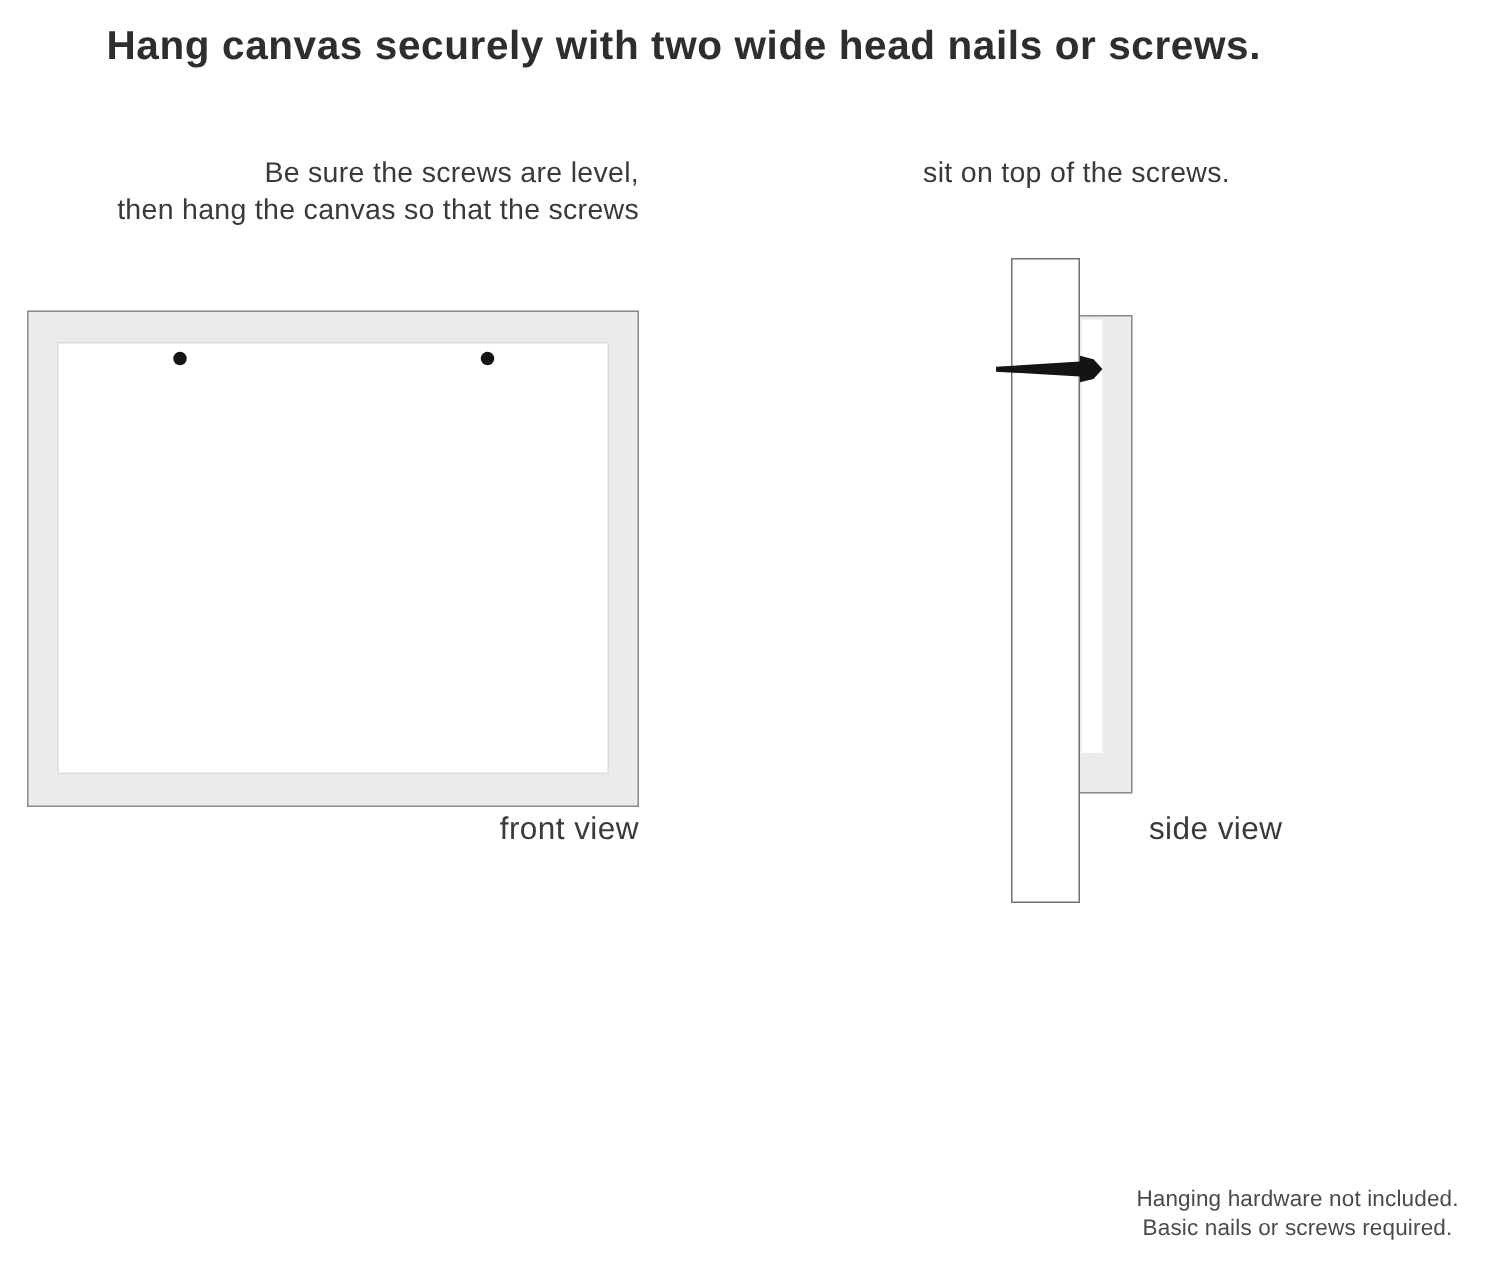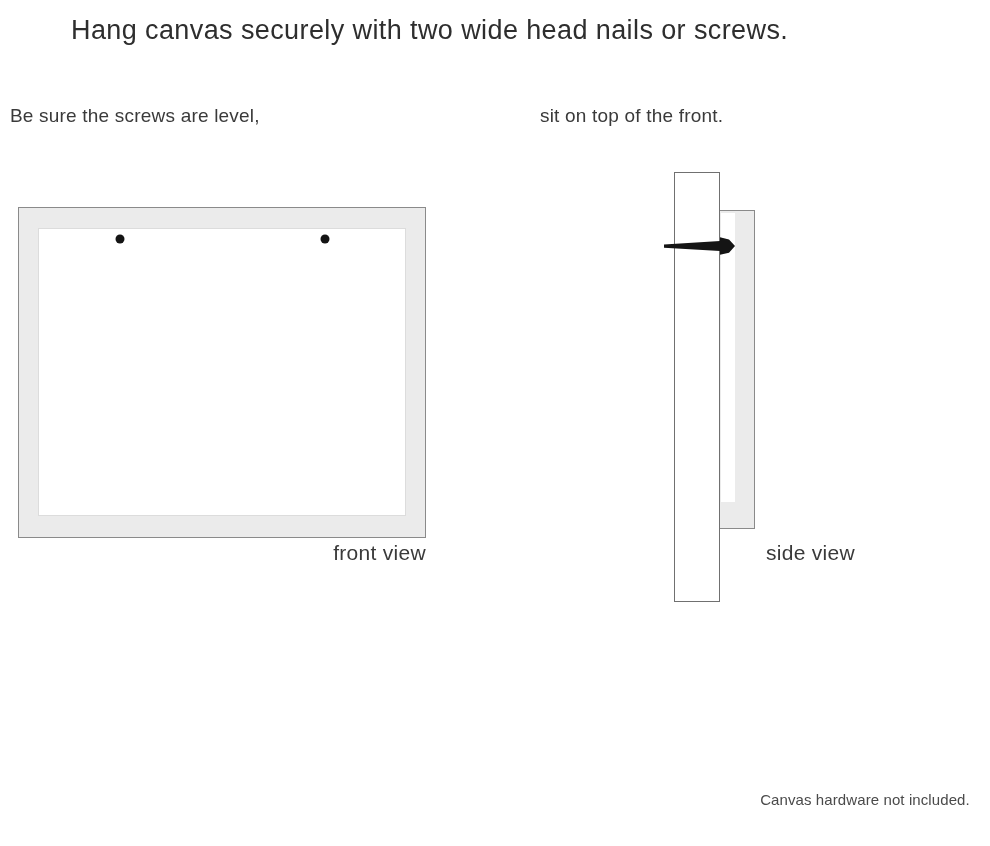--- a/index.html
+++ b/index.html
@@ -15,23 +15,23 @@
   html,body{background:#ffffff;}
   body{
     width:990px;height:846px;position:relative;overflow:hidden;
     font-family:"Liberation Sans","DejaVu Sans",sans-serif;
     color:var(--text-body);
   }
   .abs{position:absolute;}
   .title{
     left:71px;top:15px;width:860px;
     font-size:27px;letter-spacing:0.4px;color:var(--text-dark);
-    font-weight:400;
+    font-weight:700;
   }
-  .instr{font-size:19px;line-height:25px;text-align:left;color:var(--text-body);letter-spacing:0.2px;}
+  .instr{font-size:19px;line-height:25px;text-align:right;color:var(--text-body);letter-spacing:0.2px;}
   .instr-front{left:10px;top:103px;width:416px;}
   .instr-side{left:540px;top:103px;width:280px;}
 
   
   .front-frame{
     left:18px;top:207px;width:408px;height:331px;
     background:var(--canvas-gray);
     border:1px solid var(--border-gray);
   }
   .front-inner{
@@ -71,38 +71,40 @@
     letter-spacing:0.1px;
   }
 </style>
 </head>
 <body>
 
 <div class="abs title">Hang canvas securely with two wide head nails or screws.</div>
 
 <div class="abs instr instr-front">
   <div>Be sure the screws are level,</div>
+  <div>then hang the canvas so that the screws</div>
 </div>
 
 <div class="abs instr instr-side">
-  <div>sit on top of the front.</div>
+  <div>sit on top of the screws.</div>
 </div>
 
 <div class="abs front-frame">
   <div class="front-inner">
     <span class="screw-dot screw-1"></span>
     <span class="screw-dot screw-2"></span>
   </div>
 </div>
 <div class="abs view-label front-label">front view</div>
 
 <div class="abs side-canvas">
   <div class="side-canvas-hollow"></div>
 </div>
 <div class="abs wall-bar"></div>
 <svg class="abs nail-svg" viewBox="660 233 80 26" xmlns="http://www.w3.org/2000/svg">
   <polygon points="664,244.5 720,241 720,237.2 729,239.5 735,246 729,252.7 720,254.8 720,251 664,247.8" fill="#141414"></polygon>
 </svg>
 <div class="abs view-label side-label">side view</div>
 
 <div class="abs footnote">
-  <div>Canvas hardware not included.</div>
+  <div>Hanging hardware not included.</div>
+  <div>Basic nails or screws required.</div>
 </div>
 
 </body></html>

